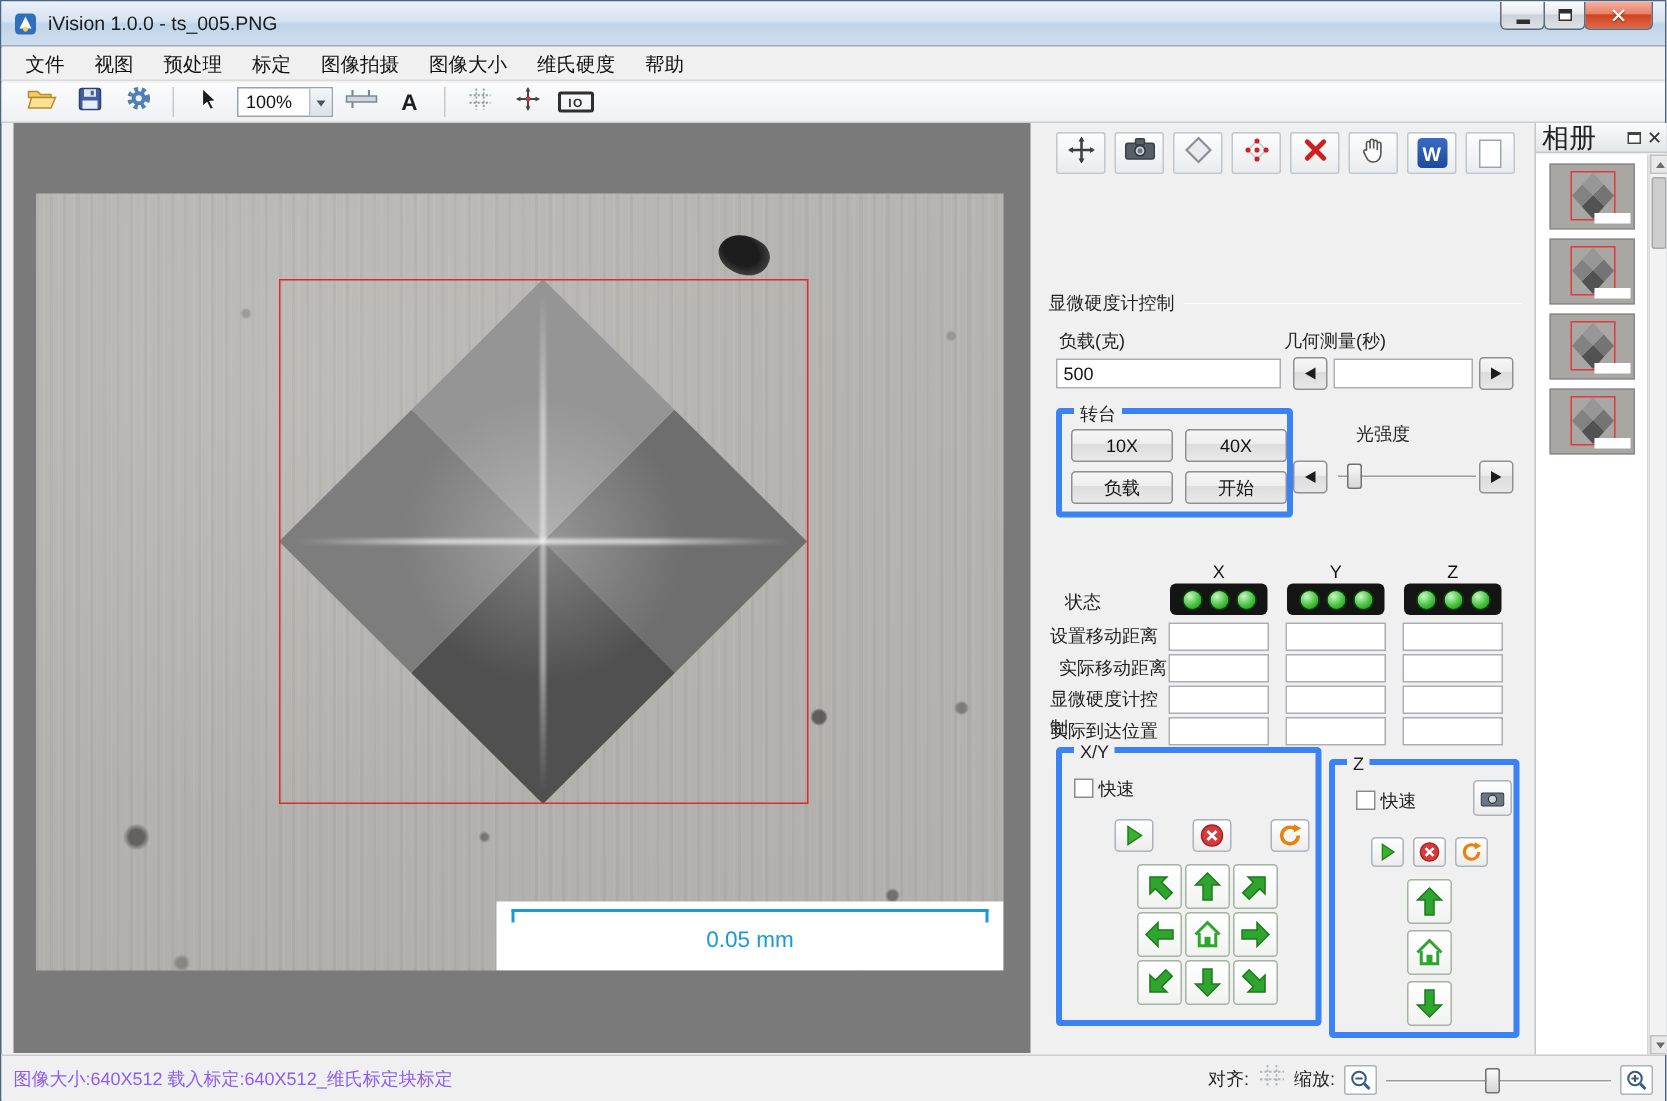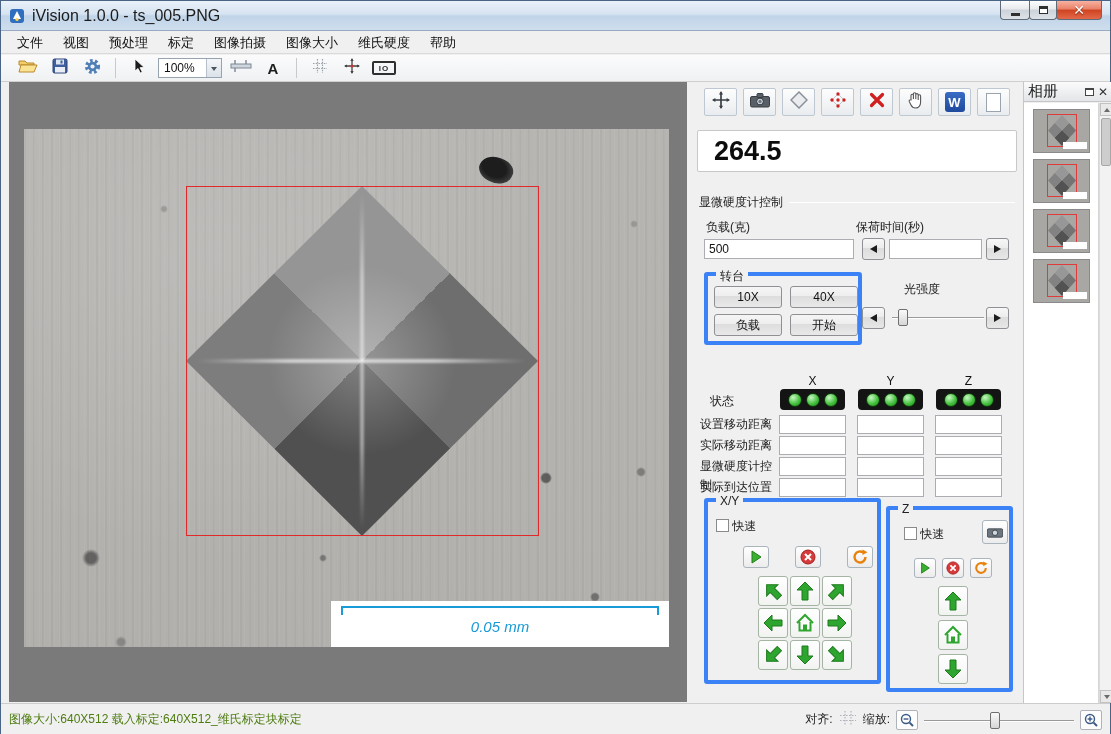--- a/index.html
+++ b/index.html
@@ -4,21 +4,21 @@
 <style>
   * { box-sizing: border-box; margin:0; padding:0; font-family:"Liberation Sans","DejaVu Sans",sans-serif; }
   html,body { width:1111px; height:734px; overflow:hidden; background:#f0f0f0; }
   #window { position:relative; width:1111px; height:734px; background:#f0f0f0; border:1px solid #4a6486; }
 
   
   .titlebar { position:absolute; left:0; top:0; right:0; height:30px;
     background:linear-gradient(#eaf1f9,#d6e3f1 45%,#c0d4e8 52%,#cfdeee);
     border-bottom:1px solid #98abc2; }
   .app-icon { position:absolute; left:8px; top:7px; width:16px; height:16px; }
-  .title-text { position:absolute; left:31px; top:0; line-height:29px; font-size:16px; color:#1b1b1b; }
+  .title-text { position:absolute; left:31px; top:0; line-height:29px; font-size:13px; color:#1b1b1b; }
   .winbtns { position:absolute; right:8px; top:0; display:flex; }
   .wb { height:19px; margin-left:-1px; display:flex; align-items:center; justify-content:center;
     background:linear-gradient(#fdfdfd,#e7e9ec 45%,#ccd2d9 50%,#dde2e8);
     border:1px solid #5f6b77; border-top:none; border-radius:0 0 4px 4px; cursor:default; }
   .wb.min { width:30px; } .wb.max { width:28px; } 
   .wb.close { width:46px; background:linear-gradient(#f6b2a1,#ea8067 45%,#ce431f 50%,#e2694a); }
   .g-min { width:9px; height:3px; background:#2f2f2f; margin-top:8px; }
   .g-max { width:9px; height:8px; border:1px solid #2f2f2f; border-top:3px solid #2f2f2f; background:#fff; }
   .g-close { color:#fff; font-size:14px; font-weight:bold; line-height:17px; text-shadow:0 1px 1px #7c2713; }
 
@@ -70,21 +70,21 @@
       radial-gradient(circle at 50% 50%, rgba(255,255,255,.28), rgba(255,255,255,0) 38%),
       conic-gradient(from 45deg, #6e6e6e 0 90deg, #505050 90deg 180deg, #7d7d7d 180deg 270deg, #959595 270deg 360deg); }
   .ridge-h { position:absolute; left:3%; right:3%; top:50%; height:4px; transform:translateY(-50%);
     background:linear-gradient(90deg, rgba(255,255,255,0), rgba(255,255,255,.6) 28% 72%, rgba(255,255,255,0)); filter:blur(1px); }
   .ridge-v { position:absolute; top:2%; bottom:2%; left:50%; width:4px; transform:translateX(-50%);
     background:linear-gradient(rgba(255,255,255,0), rgba(255,255,255,.45) 25% 75%, rgba(255,255,255,0)); filter:blur(1px); }
   .redrect { position:absolute; left:162px; top:57px; width:353px; height:350px; border:1px solid #e02a2a; }
   .scalebar { position:absolute; left:307px; top:472px; width:338px; height:46px; background:#fff; }
   .bracket { position:absolute; left:10px; right:10px; top:5px; height:9px;
     border-top:2px solid #189bd7; border-left:2px solid #189bd7; border-right:2px solid #189bd7; }
-  .scale-text { position:absolute; left:0; right:0; top:17px; text-align:center; font-size:15px; color:#189bd7;font-style:italic; }
+  .scale-text { position:absolute; left:0; right:0; top:17px; text-align:center; font-size:15px; color:#189bd7; }
 
   
   .panel { position:absolute; left:695px; top:81px; width:322px; height:621px; background:#f0f0f0; }
   .icon-row { position:absolute; left:8px; top:6px; display:flex; gap:6px; }
   .icon-btn { width:33px; height:28px; display:flex; align-items:center; justify-content:center;
     background:linear-gradient(#fdfdfd,#e9ecef); border:1px solid #bec8d2; border-radius:2px; }
   .word-chip { width:20px; height:20px; border-radius:3px; background:linear-gradient(#3a6bc4,#1d4a9e);
     color:#fff; font-size:13px; font-weight:bold; display:flex; align-items:center; justify-content:center; }
   .blank-chip { width:15px; height:19px; background:#fff; border:1px solid #9aa4ae; }
   .value-box { position:absolute; left:1px; top:48px; width:320px; height:42px; background:#fff;
@@ -124,41 +124,41 @@
   .ckb-row { position:absolute; font-size:12px; color:#222; }
   .mini-btn { position:absolute; display:flex; align-items:center; justify-content:center;
     background:linear-gradient(#ffffff,#ececec); border:1px solid #a9b4bd; border-radius:3px; }
   .dir { position:absolute; width:30px; height:30px; display:flex; align-items:center; justify-content:center;
     background:linear-gradient(#ffffff,#f1f3f1); border:1px solid #a4b5a4; border-radius:3px; }
 
   
   .album { position:absolute; left:1022px; top:81px; width:89px; height:621px; background:#f0f0f0; border-left:1px solid #c6c6c6; }
   .album-hd { position:absolute; left:0; right:0; top:0; height:20px; background:linear-gradient(#fbfbfb,#e3e5e8);
     border-bottom:1px solid #c6c6c6; display:flex; align-items:center; padding:0 4px; gap:4px; }
-  .album-hd .ttl { flex:1; font-size:15px; color:#222; }
+  .album-hd .ttl { flex:1; font-size:18px; color:#222; }
   .float-glyph { width:9px; height:8px; border:1px solid #444; border-top:2px solid #444; background:#fff; }
   .close-glyph { font-size:12px; color:#333; line-height:10px; }
   .album-list { position:absolute; left:0; top:21px; right:13px; bottom:0; background:#fff; border-right:1px solid #d6d6d6; }
   .thumb { position:absolute; left:9px; width:57px; height:44px; background:#a9a7a4; border:1px solid #8a8a8a; }
   .thumb .mini-r { position:absolute; left:13px; top:4px; width:30px; height:33px; border:1px solid #e03a3a; }
   .thumb .mini-d { position:absolute; left:14px; top:5px; width:28px; height:31px;
     clip-path:polygon(50% 0,100% 50%,50% 100%,0 50%);
     background:conic-gradient(from 45deg,#747474 0 25%,#525252 0 50%,#828282 0 75%,#979797 0); }
   .thumb .mini-s { position:absolute; right:2px; bottom:3px; width:24px; height:7px; background:#fff; }
   .vscroll { position:absolute; right:0; top:21px; bottom:0; width:13px; background:#f2f2f2; border-left:1px solid #dcdcdc; }
   .vs-arrow { position:absolute; left:0; width:13px; height:13px; background:#e9e9e9; border:1px solid #c2c2c2;
     display:flex; align-items:center; justify-content:center; }
   .vs-arrow i { width:0; height:0; border:3px solid transparent; }
   .vs-up { top:0; } .vs-up i { border-bottom:4px solid #6a6a6a; margin-top:-3px; }
   .vs-down { bottom:0; } .vs-down i { border-top:4px solid #6a6a6a; margin-bottom:-3px; }
   .vs-thumb { position:absolute; left:1px; top:15px; width:10px; height:48px; background:#cdcdcd; border:1px solid #a8a8a8; border-radius:2px; }
 
   
   .statusbar { position:absolute; left:0; top:702px; right:0; height:32px; background:#f0f0f0; border-top:1px solid #cdcdcd; }
-  .sb-info { position:absolute; left:8px; top:0; line-height:31px; font-size:12px; color:#4d7c0f; }
+  .sb-info { position:absolute; left:8px; top:0; line-height:31px; font-size:12px; color:#8b5cf6; }
   .sb-right { position:absolute; right:8px; top:0; height:31px; display:flex; align-items:center; gap:6px; }
   .sb-right .lbl { font-size:12px; color:#222; }
   .sb-btn { width:22px; height:20px; display:flex; align-items:center; justify-content:center;
     background:#fdfdfd; border:1px solid #aeb3b9; border-radius:2px; }
   .sb-slider { position:relative; width:150px; height:20px; }
 </style>
 </head>
 <body>
 
 <div id="window">
@@ -324,28 +324,27 @@
             </svg></span>
       </div>
       <div class="icon-btn">
         <span class="word-chip">W</span>
       </div>
       <div class="icon-btn">
         <span class="blank-chip"></span>
       </div>
     </div>
 
-    <div class="value-box">264.5</div>
 
     <div class="flat-title t1">
       <span>显微硬度计控制</span>
         <i class="hline"></i>
     </div>
     <div class="plabel" style="left:10px; top:137px;">负载(克)</div>
-    <div class="plabel" style="left:160px; top:137px;">保荷时间(秒)</div>
+    <div class="plabel" style="left:160px; top:137px;">几何测量(秒)</div>
     <input class="field" style="left: 8px; top: 157px; width: 150px;" value="500">
     <div class="sq-btn" style="left:166px; top:156px;">
       <svg width="9" height="10" viewBox="0 0 9 10">
           <polygon points="8,1 8,9 1,5" fill="#1c1c1c"></polygon>
         </svg>
     </div>
     <input class="field" style="left: 193px; top: 157px; width: 93px;" value="">
     <div class="sq-btn" style="left:290px; top:156px;">
       <svg width="9" height="10" viewBox="0 0 9 10">
           <polygon points="1,1 1,9 8,5" fill="#1c1c1c"></polygon>
@@ -394,21 +393,21 @@
         <span class="dot"></span>
         <span class="dot"></span>
         <span class="dot"></span>
       </div>
 
     <div class="row-label" style="top:333px;">设置移动距离</div>
     <input class="cell" style="left: 83px; top: 333px;">
     <input class="cell" style="left: 161px; top: 333px;">
     <input class="cell" style="left: 239px; top: 333px;">
 
-    <div class="row-label" style="top:354px;">实际移动距离</div>
+    <div class="row-label" style="top:354px;text-align:right;">实际移动距离</div>
     <input class="cell" style="left: 83px; top: 354px;">
     <input class="cell" style="left: 161px; top: 354px;">
     <input class="cell" style="left: 239px; top: 354px;">
 
     <div class="row-label" style="top:375px;">显微硬度计控制</div>
     <input class="cell" style="left: 83px; top: 375px;">
     <input class="cell" style="left: 161px; top: 375px;">
     <input class="cell" style="left: 239px; top: 375px;">
 
     <div class="row-label" style="top:396px;">实际到达位置</div>

